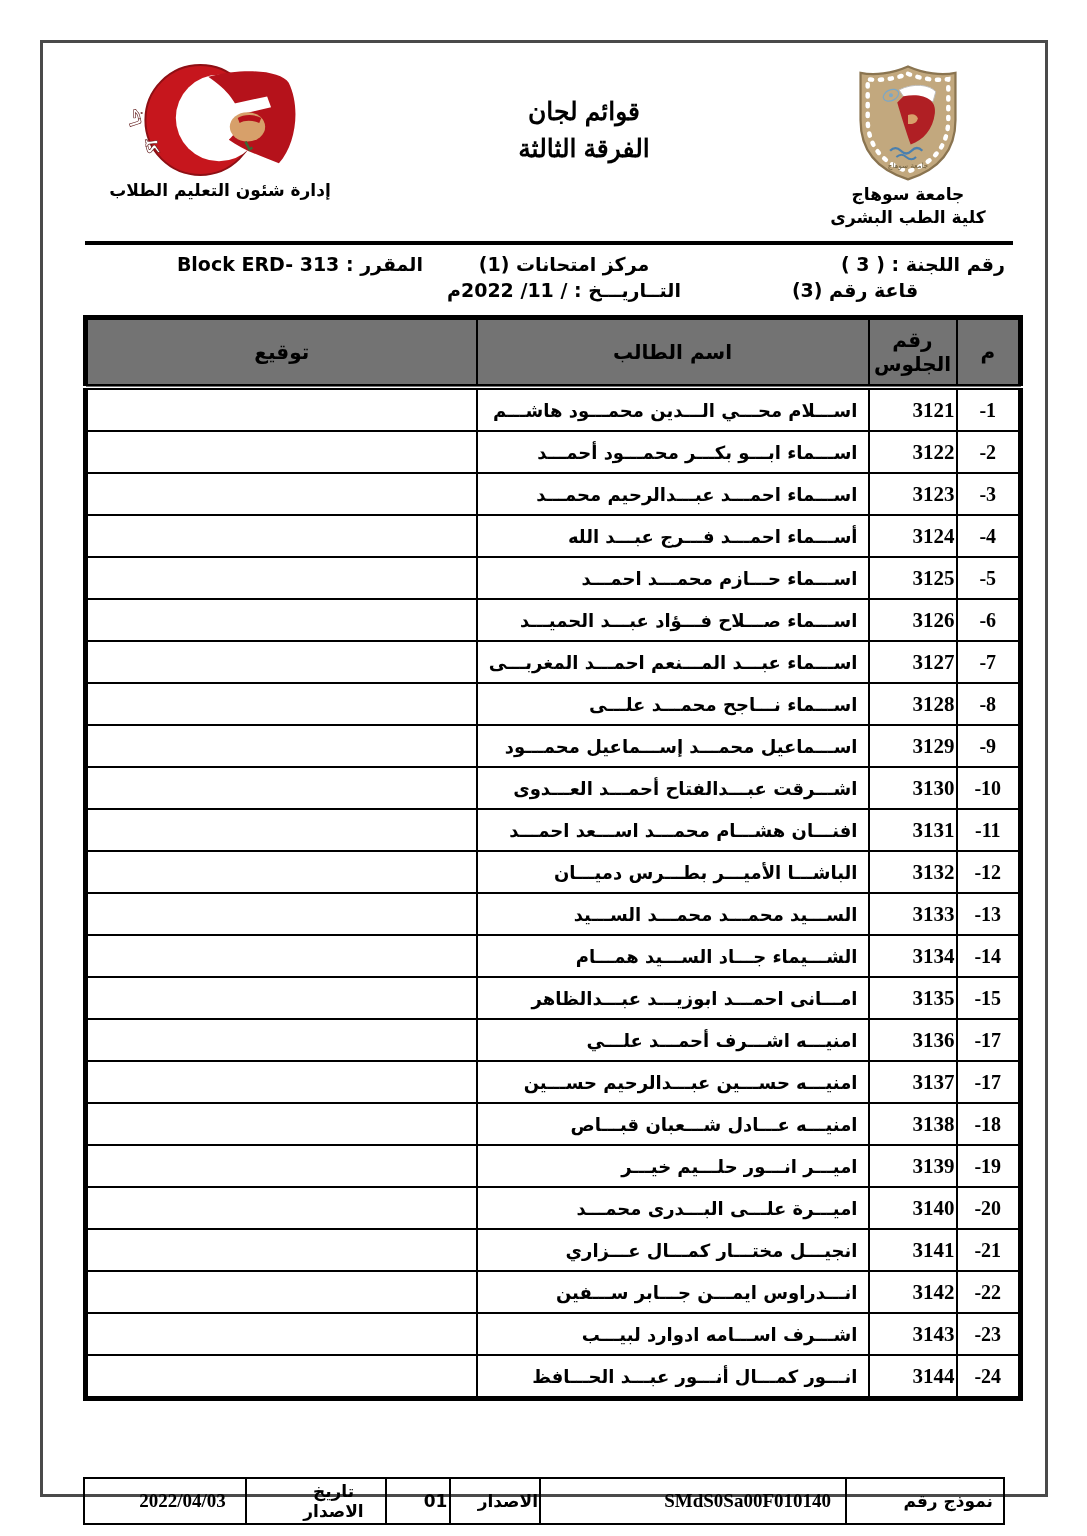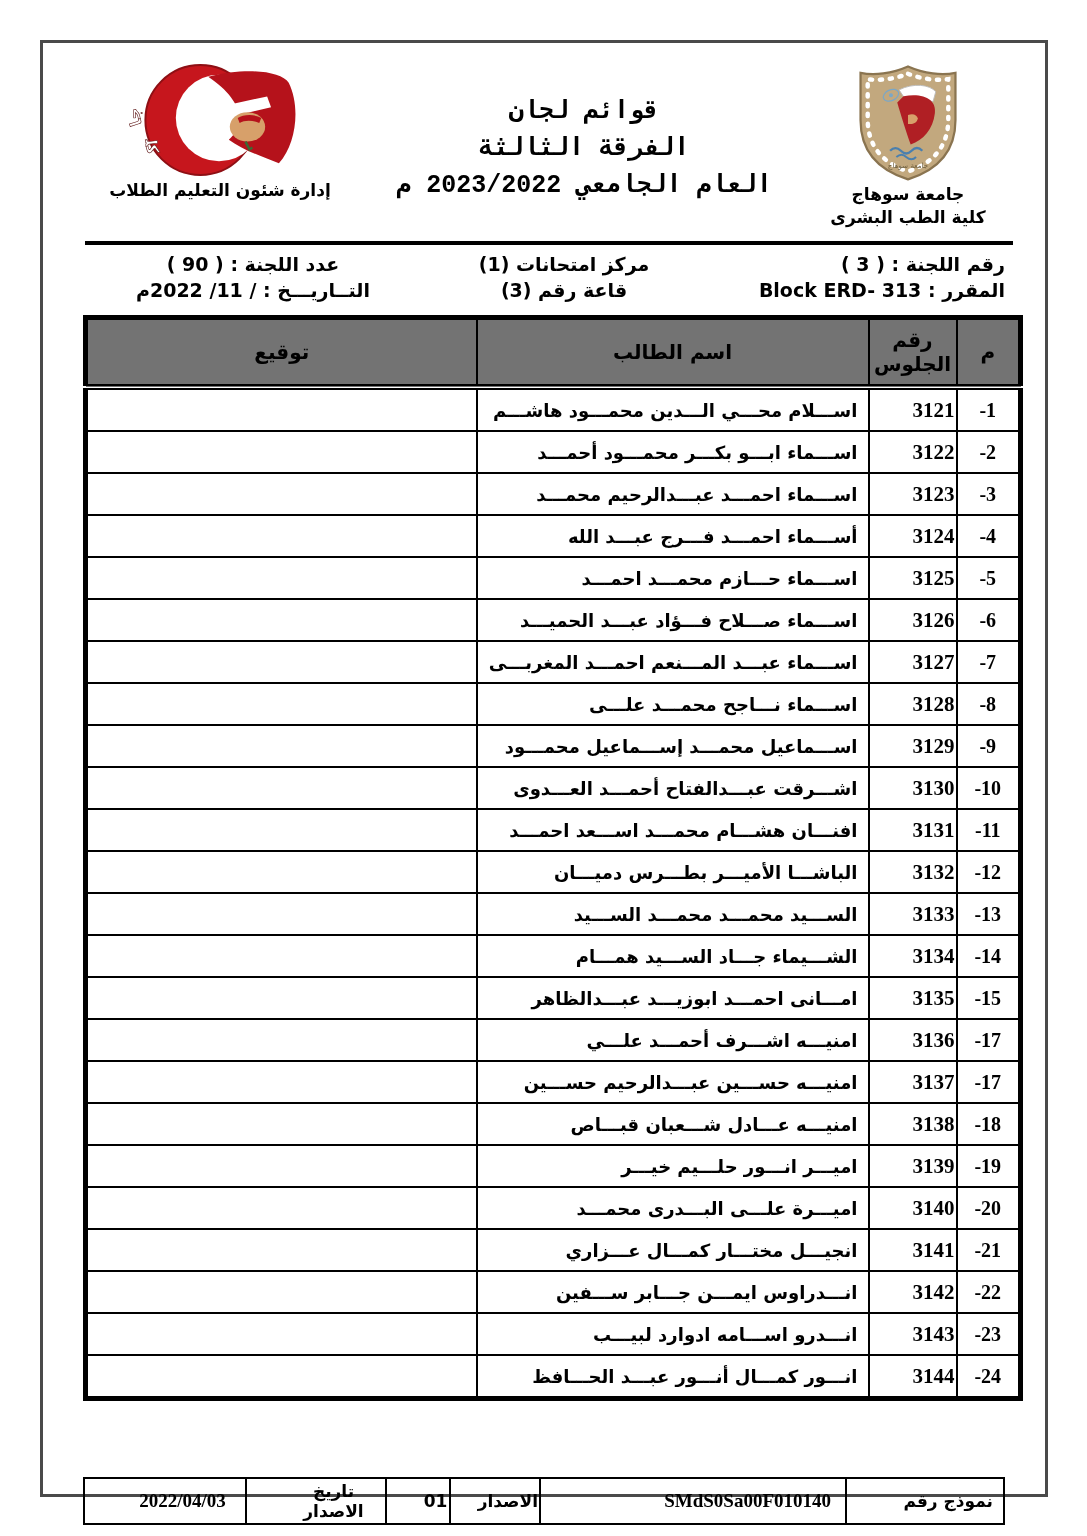--- a/index.html
+++ b/index.html
@@ -13,21 +13,21 @@
     border:3px solid #4a4a4a;background:#fff;
   }
   
   .doc-header{
     direction:rtl;display:flex;align-items:flex-start;
     padding:14px 18px 0 18px;height:174px;
   }
   .hdr-right{width:238px;text-align:center;padding-top:6px;}
   .hdr-center{flex:1;text-align:center;padding-top:36px;}
   .hdr-left{width:318px;text-align:center;padding-top:4px;}
-  .title-line{font-weight:bold;font-size:25px;line-height:37px;font-family:Liberation Mono, monospace;}
+  .title-line{font-weight:bold;font-size:25px;line-height:37px;font-family:Liberation Sans, sans-serif;}
   .logo-caption{font-weight:bold;font-size:17px;line-height:23px;font-family:"DejaVu Sans",sans-serif;}
   .hdr-sep{height:4px;background:#000;margin:10px 32px 0 42px;}
   
   .info-grid{
     direction:rtl;display:grid;grid-template-columns:300px 1fr 340px;
     padding:8px 40px 0 40px;row-gap:4px;
     font-weight:bold;font-size:19px;font-family:"DejaVu Sans",sans-serif;
   }
   .info-cell-r{text-align:right;}
   .info-cell-c{text-align:center;}
@@ -95,21 +95,20 @@
         <path d="M47,105 q6,-5 11,0 q6,5 11,0" stroke="#4a7fae" stroke-width="2.2" fill="none"></path>
         <text x="60" y="117" font-size="8" text-anchor="middle" fill="#6b5b3a" font-family="DejaVu Sans">جامعة سوهاج</text>
       </svg>
       <div class="logo-caption">جامعة سوهاج</div>
       <div class="logo-caption">كلية الطب البشرى</div>
     </div>
 
     <div class="hdr-center">
       <div class="title-line">قوائم لجان</div>
       <div class="title-line">الفرقة الثالثة</div>
-      <div class="title-line" dir="rtl">العام الجامعي 2023/2022 م</div>
     </div>
 
     <div class="hdr-left">
       <svg width="216" height="118" viewBox="0 0 220 120">
         <circle cx="90" cy="60" r="56" fill="#c6161d"></circle>
         <circle cx="90" cy="60" r="56" fill="none" stroke="#8e0f14" stroke-width="2"></circle>
         <circle cx="109" cy="58" r="44" fill="#ffffff"></circle>
         <path d="M98,16 C136,6 172,10 180,22 C192,46 188,84 170,104 C151,97 131,89 119,80 C140,61 128,36 98,16 Z" fill="#b5121b"></path>
         <path d="M112,46 L158,36 L162,47 L116,58 Z" fill="#ffffff"></path>
         <ellipse cx="138" cy="67" rx="18" ry="15" fill="#d7a06a"></ellipse>
@@ -126,21 +125,20 @@
       </svg>
       <div class="logo-caption">إدارة شئون التعليم الطلاب</div>
     </div>
   </div>
 
   <div class="hdr-sep"></div>
 
   <div class="info-grid">
     <div class="info-cell-r">رقم اللجنة : ( 3 )</div>
     <div class="info-cell-c">مركز امتحانات (1)</div>
-    <div class="info-cell-l">عدد اللجنة : ( 90 )</div>
     <div class="info-cell-r" dir="rtl">المقرر : Block ERD- 313</div>
     <div class="info-cell-c">قاعة رقم (3)</div>
     <div class="info-cell-l" dir="rtl">التــاريـــخ :    / 11/ 2022م</div>
   </div>
 
   <div class="main-table-wrap">
     <table class="main-table">
       <colgroup>
         <col class="c-index">
           <col class="c-seat">
@@ -287,21 +285,21 @@
           </tr>
           <tr>
             <td class="index-cell">-22</td>
             <td class="seat-cell">3142</td>
             <td class="name-cell">انـــدراوس ايمـــن جـــابر ســـفين</td>
             <td class="signature-cell"></td>
           </tr>
           <tr>
             <td class="index-cell">-23</td>
             <td class="seat-cell">3143</td>
-            <td class="name-cell">انـــدرو اســـامه ادوارد لبيـــب</td>
+            <td class="name-cell">اشـــرف اســـامه ادوارد لبيـــب</td>
             <td class="signature-cell"></td>
           </tr>
           <tr>
             <td class="index-cell">-24</td>
             <td class="seat-cell">3144</td>
             <td class="name-cell">انـــور كمـــال أنـــور عبـــد الحـــافظ</td>
             <td class="signature-cell"></td>
           </tr>
         </tbody>
     </table>

